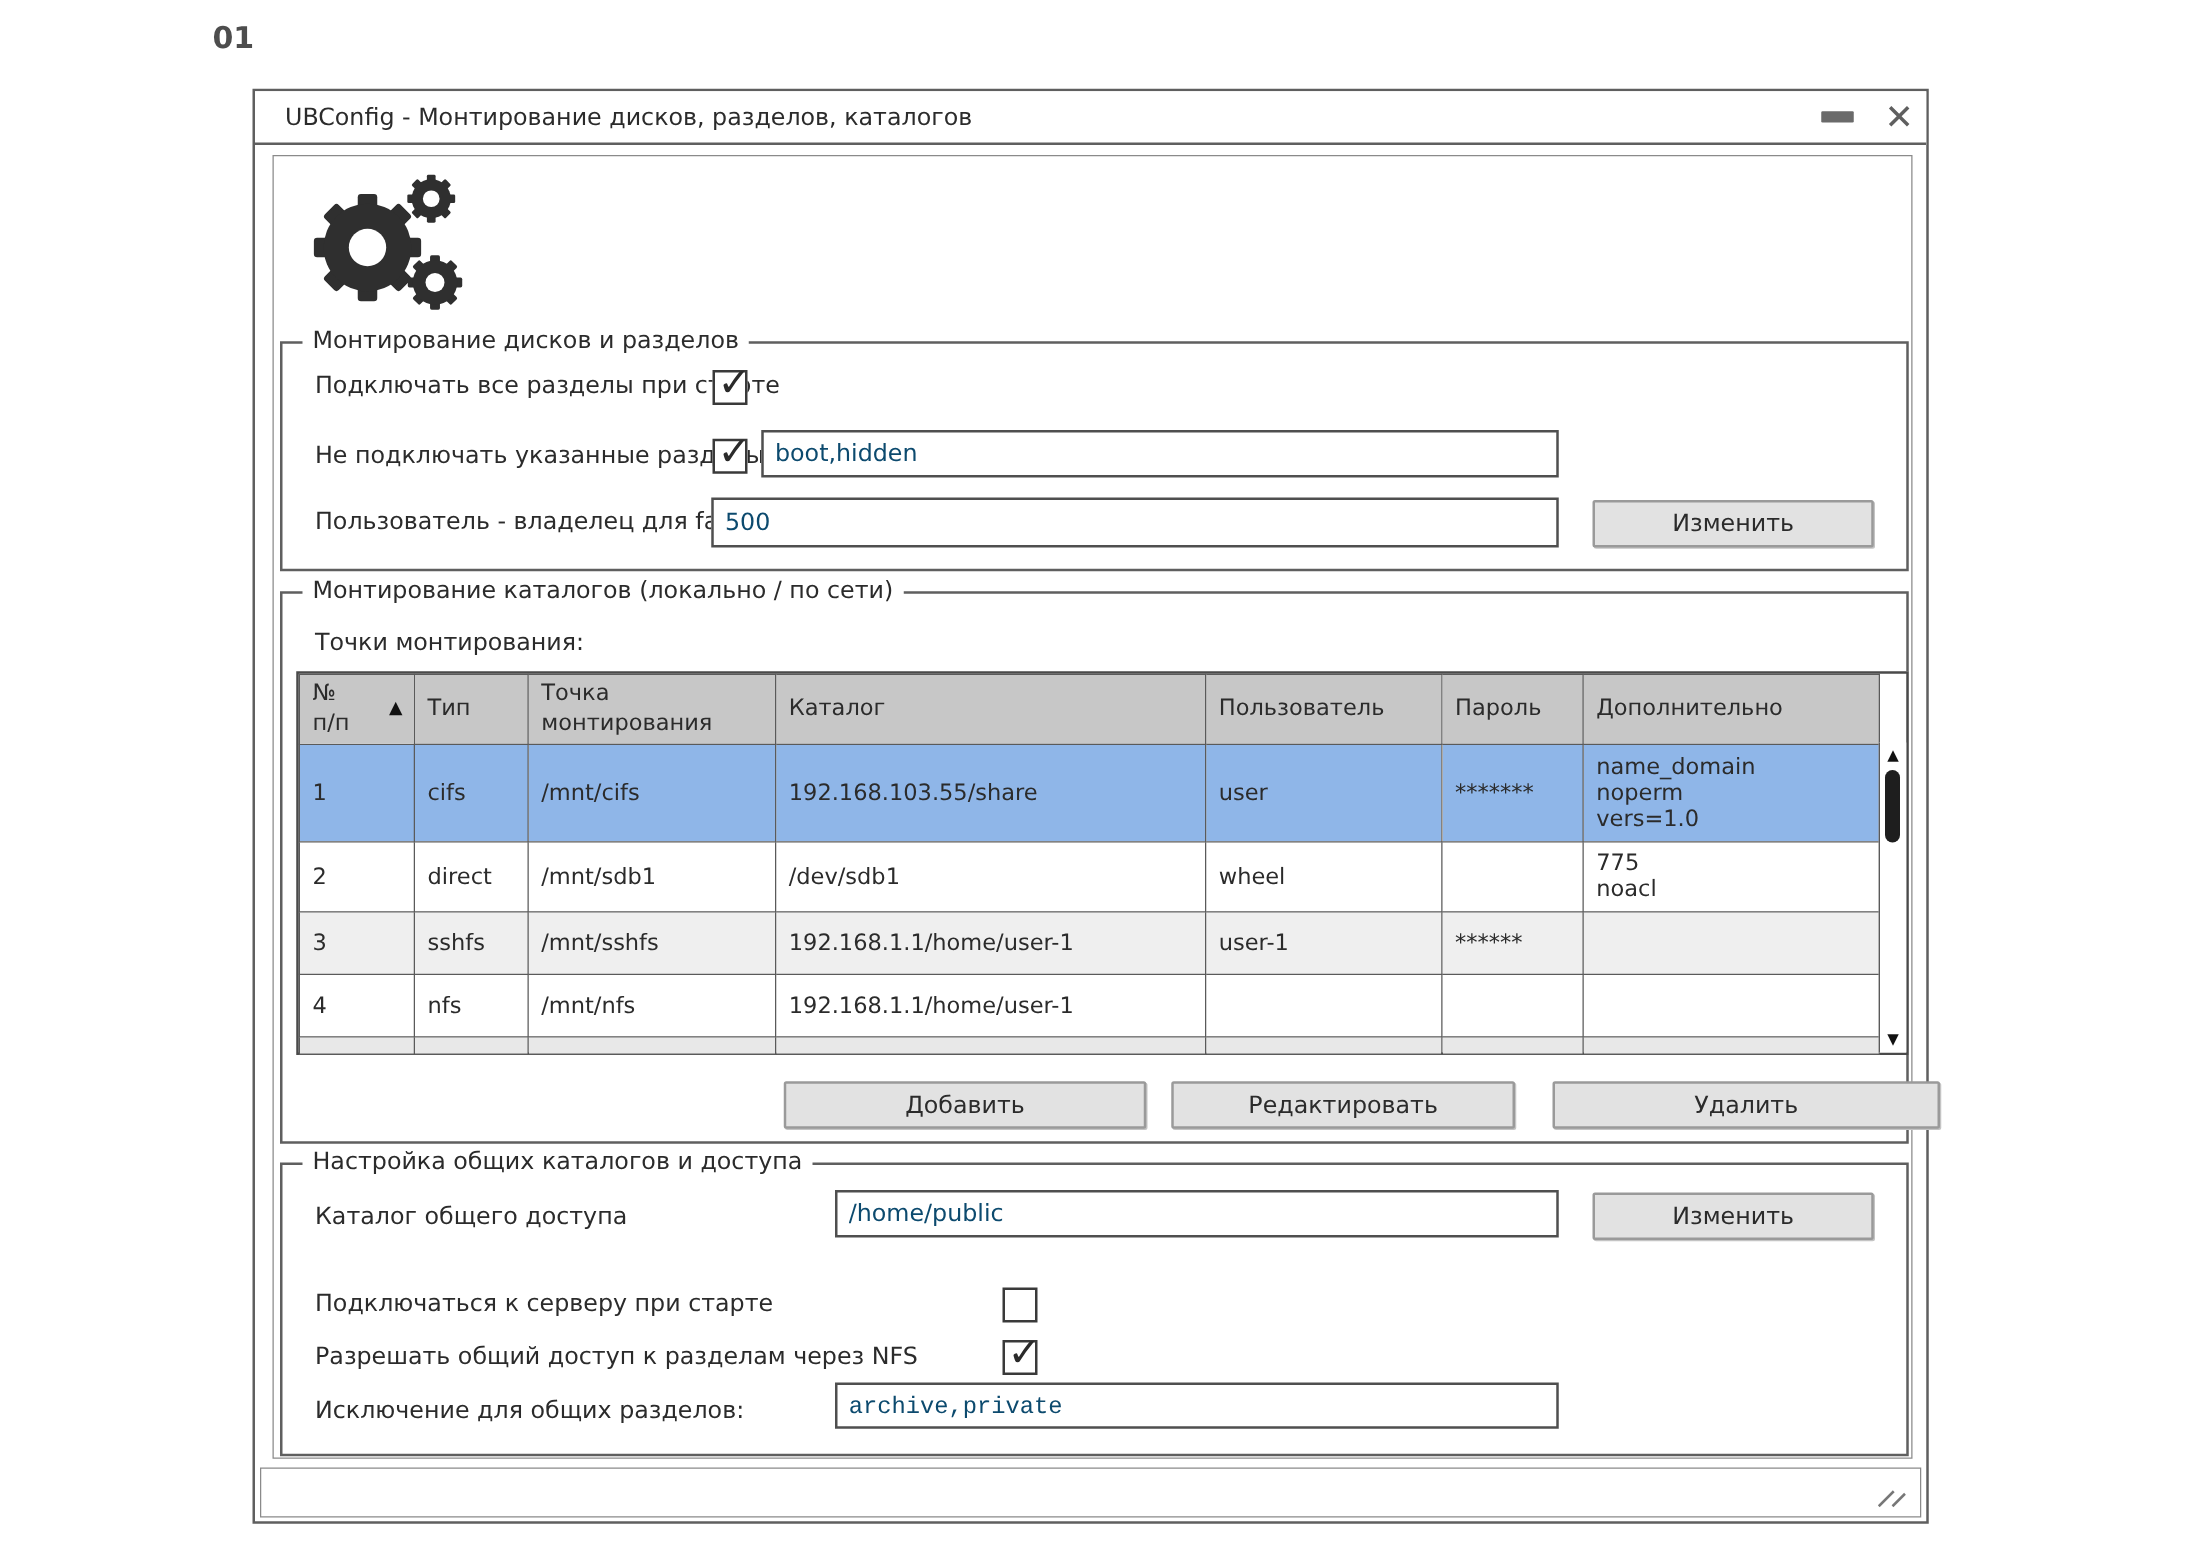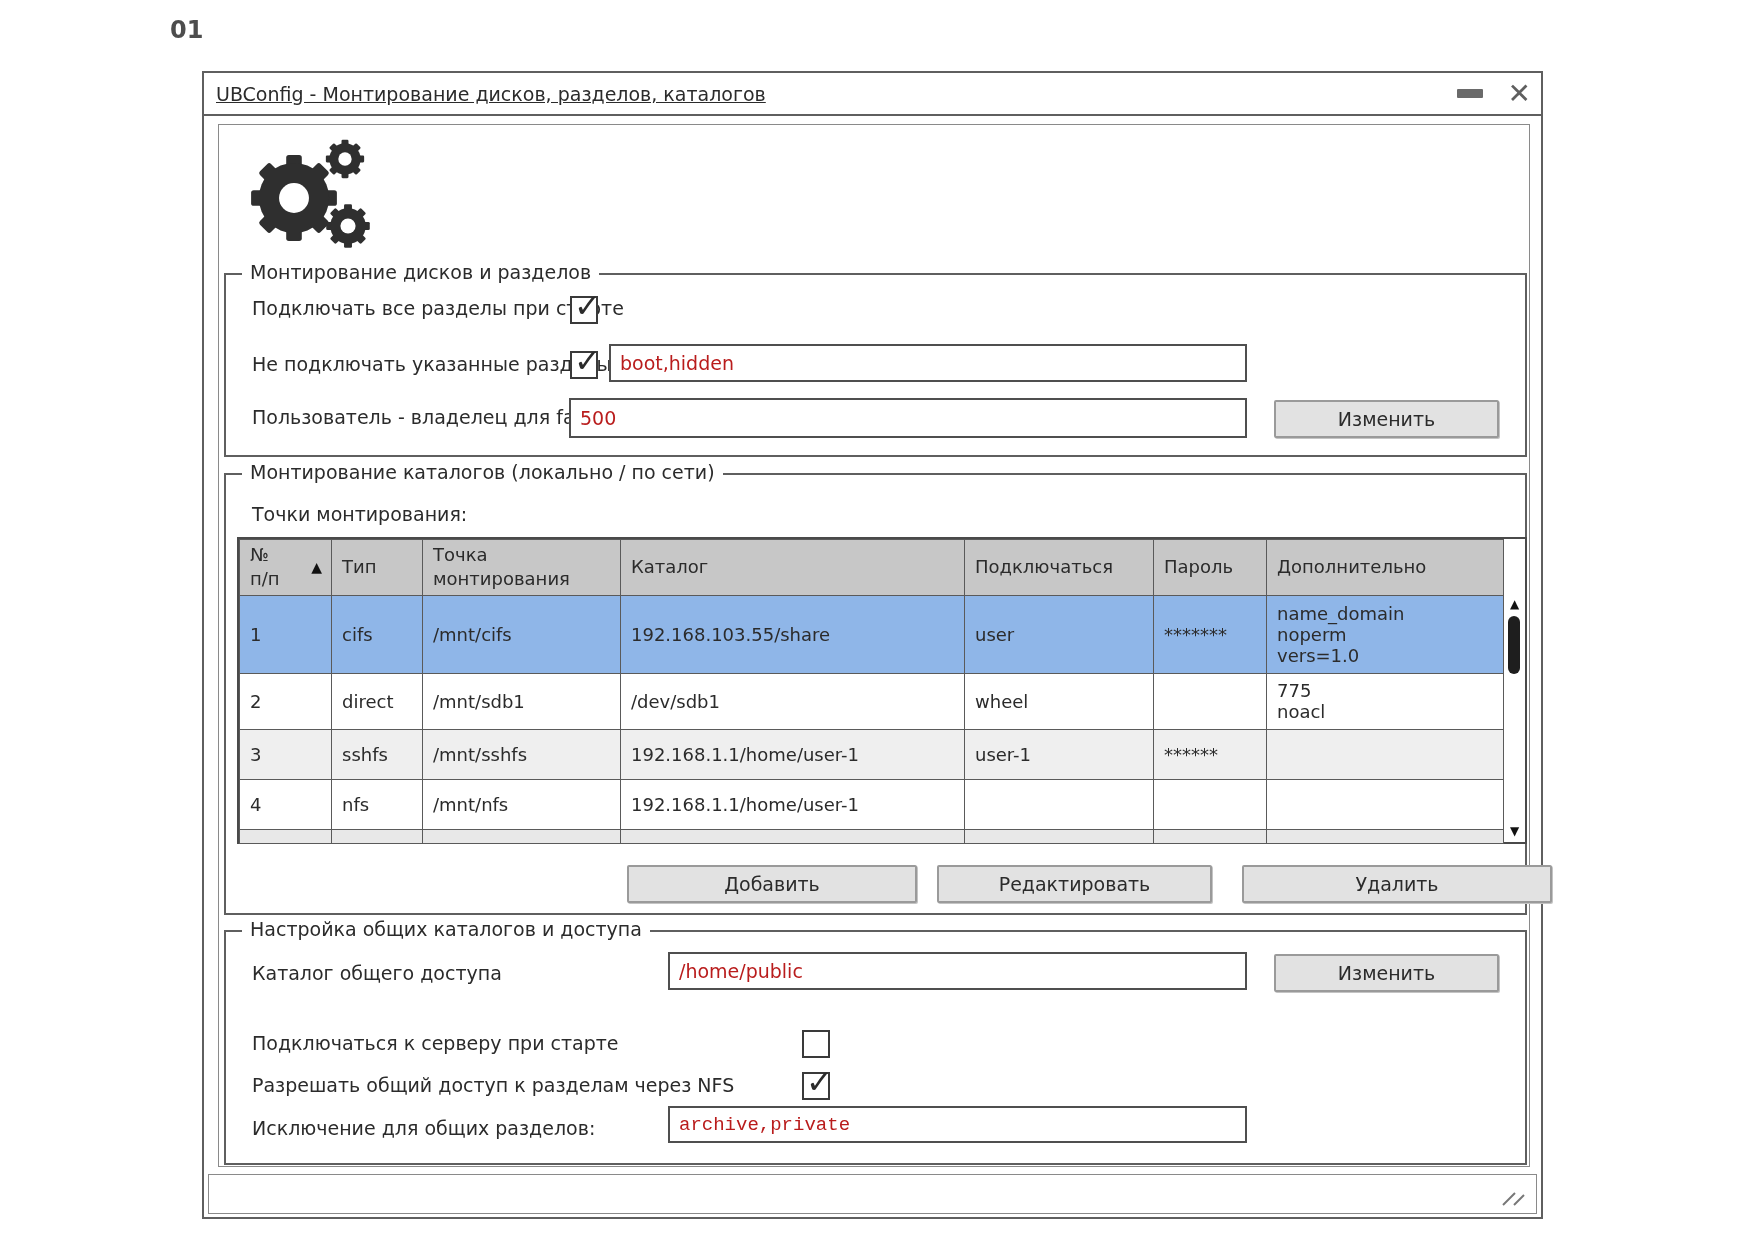--- a/index.html
+++ b/index.html
@@ -7,42 +7,42 @@
     width:1753px;height:1240px;position:relative;background:#ffffff;
     font-family:"DejaVu Sans","Liberation Sans",sans-serif;color:#2b2b2b;
     overflow:hidden;
   }
   .figure-label{position:absolute;left:170px;top:16px;font-size:24px;font-weight:bold;color:#4d4d4d;}
 
   .window{position:absolute;left:202px;top:71px;width:1341px;height:1148px;
     border:2px solid #5f5f5f;background:#fff;box-sizing:border-box;}
   .titlebar{position:absolute;left:0;top:0;width:1337px;height:41px;border-bottom:2px solid #5f5f5f;
     display:flex;align-items:center;background:#fff;}
-  .title{margin-left:12px;font-size:19px;color:#2b2b2b;white-space:nowrap;text-decoration:underline;}
+  .title{margin-left:24px;font-size:19px;color:#2b2b2b;white-space:nowrap;}
   .min-btn{position:absolute;right:58px;top:16px;width:26px;height:9px;background:#6a6a6a;border-radius:1px;cursor:default;}
   .close-btn{position:absolute;right:10px;top:2px;font-size:28px;font-weight:bold;color:#5f5f5f;cursor:default;line-height:38px;}
 
   .inner-panel{position:absolute;left:14px;top:51px;width:1310px;height:1041px;border:1px solid #8a8a8a;}
 
   .gears{position:absolute;left:46px;top:57px;}
   .subtitle{position:absolute;left:208px;top:114px;font-size:20px;}
 
   .group{position:absolute;left:20px;width:1303px;border:2px solid #5f5f5f;background:#fff;box-sizing:border-box;}
   .group .legend{position:absolute;top:-14px;left:16px;background:#fff;padding:0 8px;font-size:19px;white-space:nowrap;}
   #group-disks{top:200px;height:184px;}
   #group-catalogs{top:400px;height:442px;}
   #group-sharing{top:857px;height:235px;}
 
   .lbl{position:absolute;font-size:19px;white-space:nowrap;}
 
   .checkbox{position:absolute;width:24px;height:24px;border:2px solid #3a3a3a;background:#fff;box-sizing:content-box;}
   .checkbox.checked::after{content:"\2713";position:absolute;left:2px;top:-11px;font-size:32px;font-weight:bold;color:#2b2b2b;}
 
   .tinput{position:absolute;border:2px solid #4f4f4f;background:#fff;font-size:19px;
-    font-family:inherit;padding:0 9px;color:#b91c1c;box-sizing:border-box;outline:none;}
+    font-family:inherit;padding:0 9px;color:#0c4a6e;box-sizing:border-box;outline:none;}
 
   .btn{position:absolute;background:#e2e2e2;border:2px solid #9a9a9a;border-radius:2px;
     font-size:19px;color:#2b2b2b;font-family:inherit;box-shadow:1px 1px 0 #c4c4c4;cursor:default;}
 
   .table-wrap{position:absolute;left:11px;top:62px;width:1290px;height:307px;
     border:2px solid #4a4a4a;background:#fff;box-sizing:border-box;}
   table.mounts{border-collapse:collapse;table-layout:fixed;width:1264px;font-size:18px;}
   table.mounts th,table.mounts td{border:1px solid #5a5a5a;padding:3px 10px;vertical-align:middle;
     white-space:pre-line;overflow:hidden;text-align:left;}
   table.mounts th{background:#c7c7c7;font-weight:normal;line-height:1.35;}
@@ -133,21 +133,21 @@
             <col style="width:113px">
             <col style="width:237px">
         </colgroup>
         <thead>
             <tr>
               <th class="c0"><span>№
 п/п</span><span class="sort-arrow">▲</span></th>
               <th class="c1"><span>Тип</span></th>
               <th class="c2"><span>Точка монтирования</span></th>
               <th class="c3"><span>Каталог</span></th>
-              <th class="c4"><span>Подключаться</span></th>
+              <th class="c4"><span>Пользователь</span></th>
               <th class="c5"><span>Пароль</span></th>
               <th class="c6"><span>Дополнительно</span></th>
             </tr>
           </thead>
         <tbody>
             <tr class="selected">
               <td>1</td>
               <td>cifs</td>
               <td>/mnt/cifs</td>
               <td>192.168.103.55/share</td>

